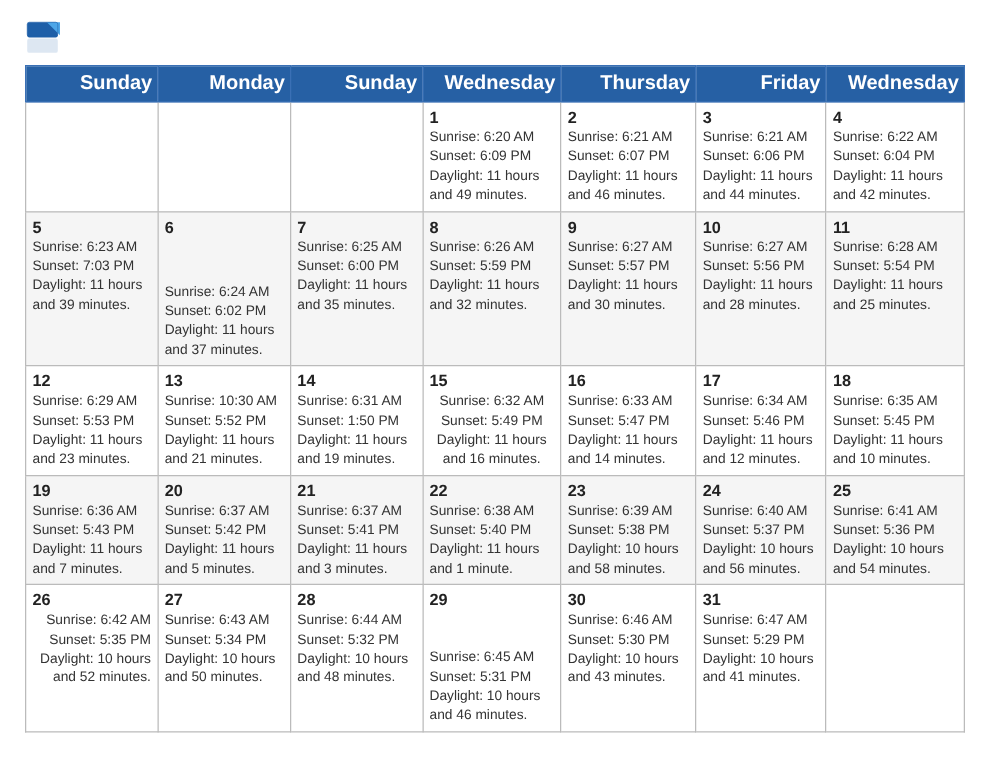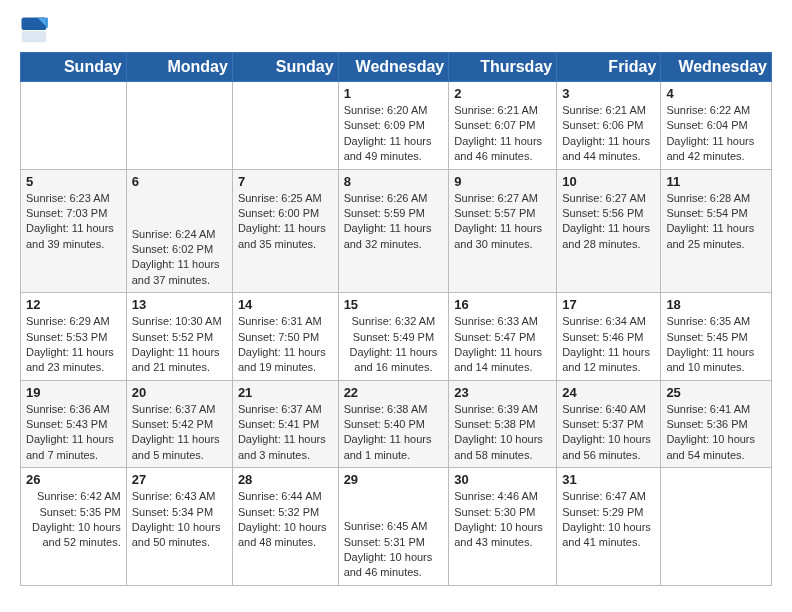--- a/index.html
+++ b/index.html
@@ -231,21 +231,21 @@
           <td>
             <div class="day-number">13</div>
             <div class="day-info" style="white-space: pre-line;">Sunrise: 10:30 AM
 Sunset: 5:52 PM
 Daylight: 11 hours
 and 21 minutes.</div>
           </td>
           <td>
             <div class="day-number">14</div>
             <div class="day-info" style="white-space: pre-line;">Sunrise: 6:31 AM
-Sunset: 7:50 PM
+Sunset: 1:50 PM
 Daylight: 11 hours
 and 19 minutes.</div>
           </td>
           <td>
             <div class="day-number">15</div>
             <div class="day-info" style="white-space: pre-line; text-align: center;">Sunrise: 6:32 AM
 Sunset: 5:49 PM
 Daylight: 11 hours
 and 16 minutes.</div>
           </td>
@@ -346,21 +346,21 @@
           </td>
           <td>
             <div class="day-number">29</div>
             <div class="day-info" style="white-space: pre-line; margin-top: 32px;">Sunrise: 6:45 AM
 Sunset: 5:31 PM
 Daylight: 10 hours
 and 46 minutes.</div>
           </td>
           <td>
             <div class="day-number">30</div>
-            <div class="day-info" style="white-space: pre-line;">Sunrise: 4:46 AM
+            <div class="day-info" style="white-space: pre-line;">Sunrise: 6:46 AM
 Sunset: 5:30 PM
 Daylight: 10 hours
 and 43 minutes.</div>
           </td>
           <td>
             <div class="day-number">31</div>
             <div class="day-info" style="white-space: pre-line;">Sunrise: 6:47 AM
 Sunset: 5:29 PM
 Daylight: 10 hours
 and 41 minutes.</div>

